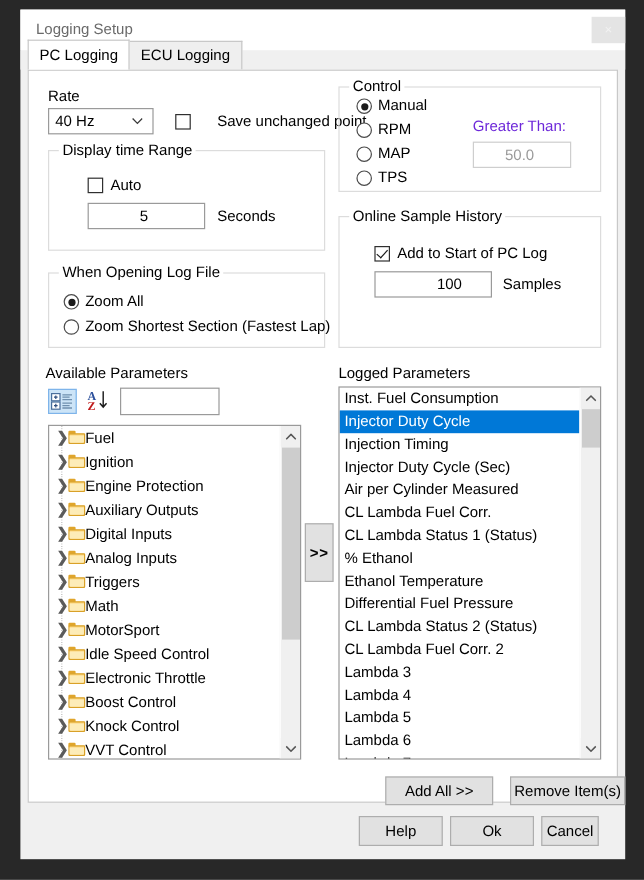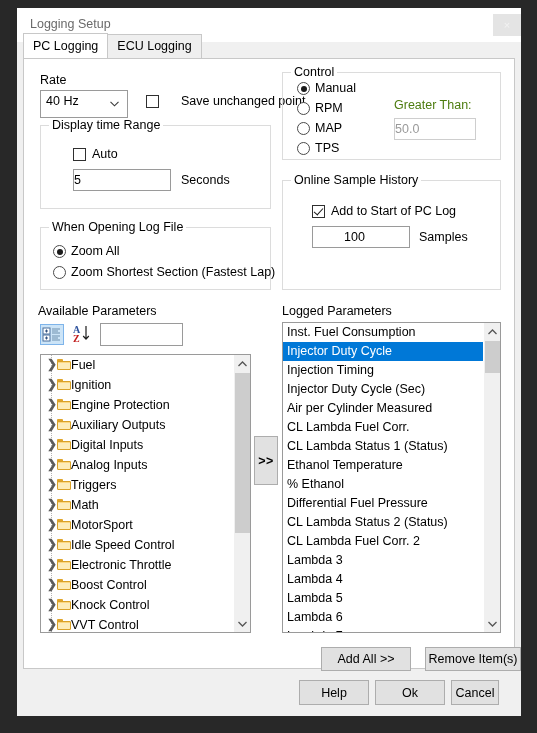--- a/index.html
+++ b/index.html
@@ -98,21 +98,21 @@
   }
 
   .footer {
     height: 47px;
     flex: 0 0 auto;
     position: relative;
   }
 
   
   .lbl { position: absolute; font-size: 12.5px; white-space: nowrap; }
-  .lbl.dis { color: #4d7c0f; }
+  .lbl.dis { color: #6d28d9; }
 
   .groupbox {
     position: absolute;
     border: 1px solid #dcdcdc;
     box-sizing: border-box;
   }
   .groupbox > .gb-title {
     position: absolute;
     top: -8px;
     left: 8px;
@@ -121,21 +121,21 @@
     font-size: 12.5px;
     white-space: nowrap;
   }
 
   .textbox {
     position: absolute;
     border: 1px solid #9a9a9a;
     background: #ffffff;
     box-sizing: border-box;
     font-size: 12.5px;
-    text-align: left;
+    text-align: center;
     padding-right: 4px;
     line-height: 20px;
     color: #000;
   }
   .textbox.dis { border-color: #cecece; color: #9a9a9a; }
   .textbox.plain { text-align: left; padding-left: 4px; }
 
   .combo {
     position: absolute;
     border: 1px solid #9a9a9a;
@@ -345,21 +345,21 @@
   </div>
 
   <div class="tabstrip">
     <div class="tab active">PC Logging</div>
     <div class="tab">ECU Logging</div>
   </div>
 
   <div class="tabpage">
 
     <div class="lbl" style="left:16px; top:14px;">Rate</div>
-    <div class="combo" style="left:16px; top:31px; width:88px; height:28px;">
+    <div class="combo" style="left:16px; top:31px; width:88px; height:22px;">
       <span>40 Hz</span>
       <span class="chev">
         <svg width="9" height="6" viewBox="0 0 9 6">
             <path d="M0.5 0.8 L4.5 4.8 L8.5 0.8" stroke="#3a3a3a" stroke-width="1.1" fill="none"></path>
           </svg>
       </span>
     </div>
 
     <div class="cb" style="left:122px; top:36px;"></div>
     <div class="lbl" style="left:157px; top:35px;">Save unchanged point</div>
@@ -524,22 +524,22 @@
 
     <div class="pane" style="left:258px; top:263px; width:219px; height:311px;">
       <div class="pane-inner" id="list-rows">
           <div class="lrow">Inst. Fuel Consumption</div>
           <div class="lrow sel">Injector Duty Cycle</div>
           <div class="lrow">Injection Timing</div>
           <div class="lrow">Injector Duty Cycle (Sec)</div>
           <div class="lrow">Air per Cylinder Measured</div>
           <div class="lrow">CL Lambda  Fuel  Corr.</div>
           <div class="lrow">CL Lambda Status 1 (Status)</div>
+          <div class="lrow">% Ethanol</div>
           <div class="lrow">Ethanol Temperature</div>
-          <div class="lrow">% Ethanol</div>
           <div class="lrow">Differential Fuel Pressure</div>
           <div class="lrow">CL Lambda Status 2 (Status)</div>
           <div class="lrow">CL Lambda  Fuel  Corr. 2</div>
           <div class="lrow">Lambda 3</div>
           <div class="lrow">Lambda 4</div>
           <div class="lrow">Lambda 5</div>
           <div class="lrow">Lambda 6</div>
           <div class="lrow">Lambda 7</div>
         </div>
       <div class="vsb">

